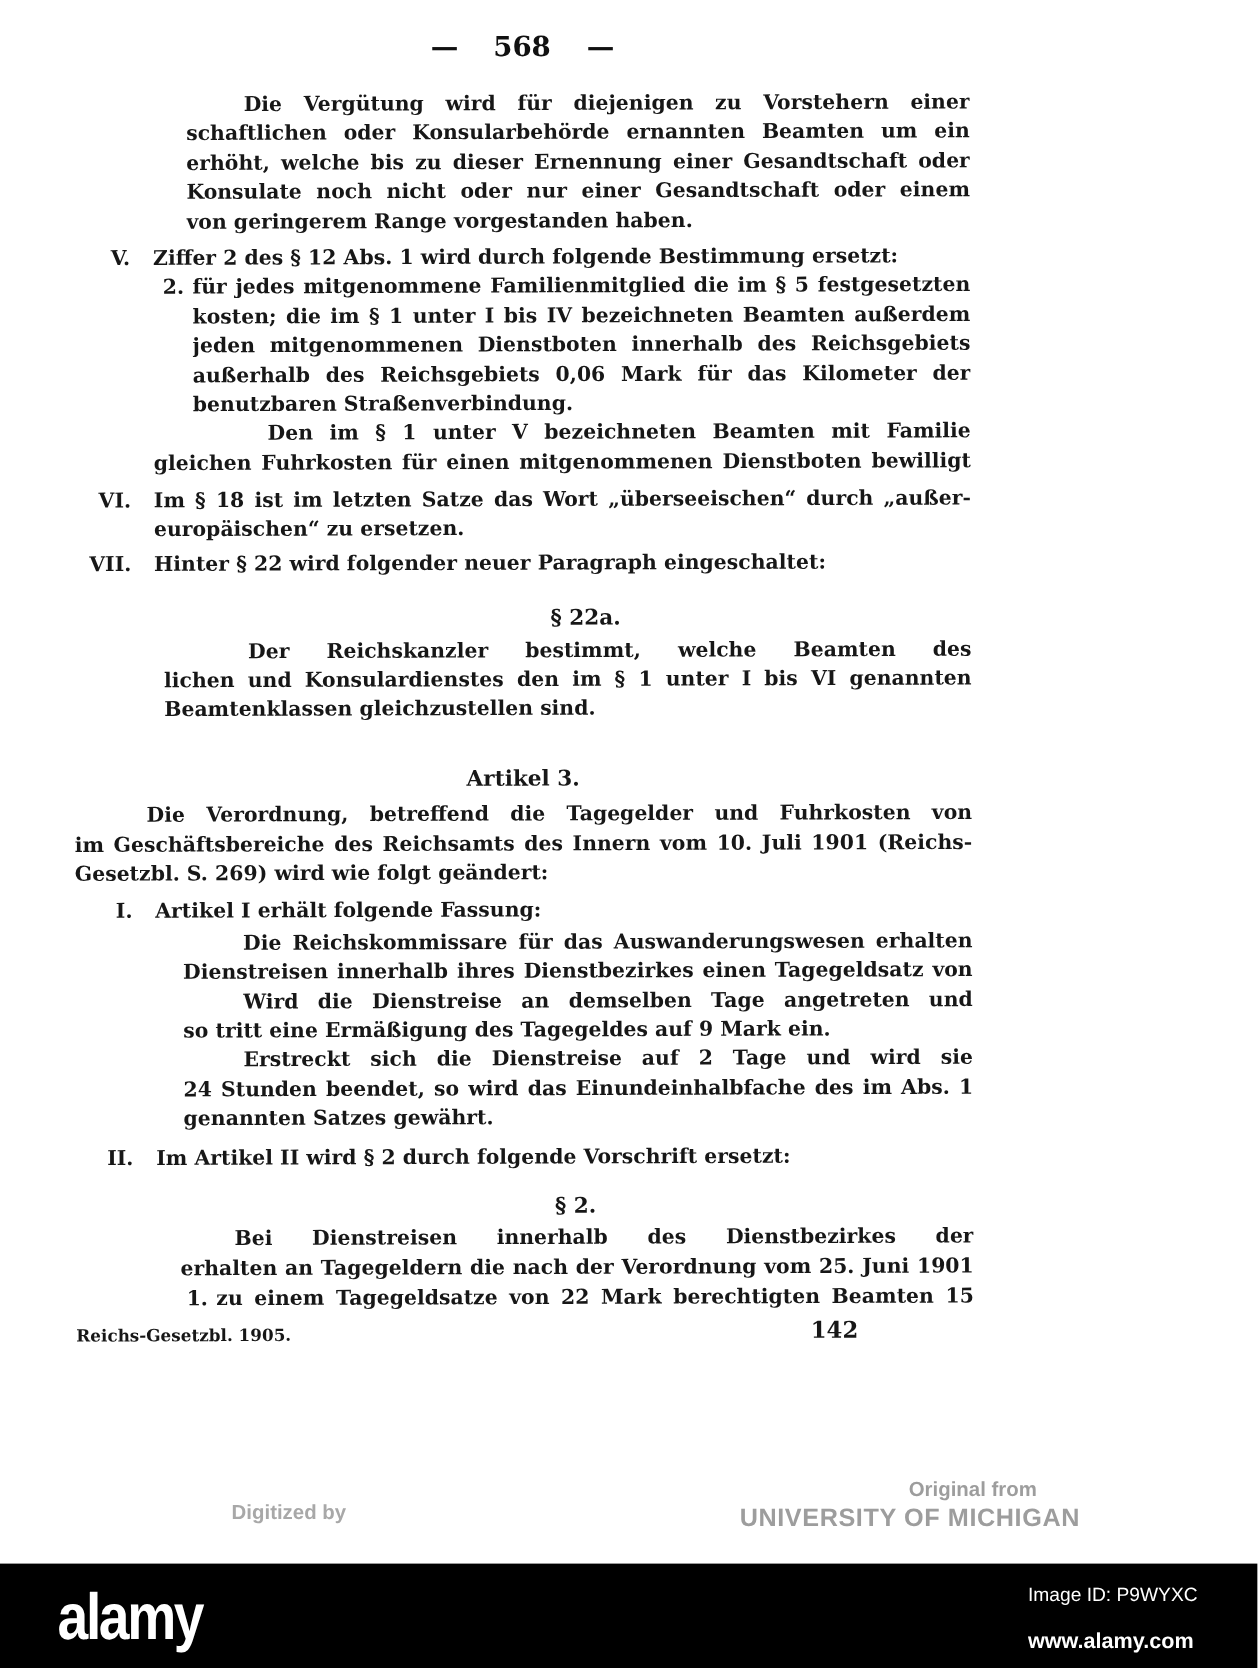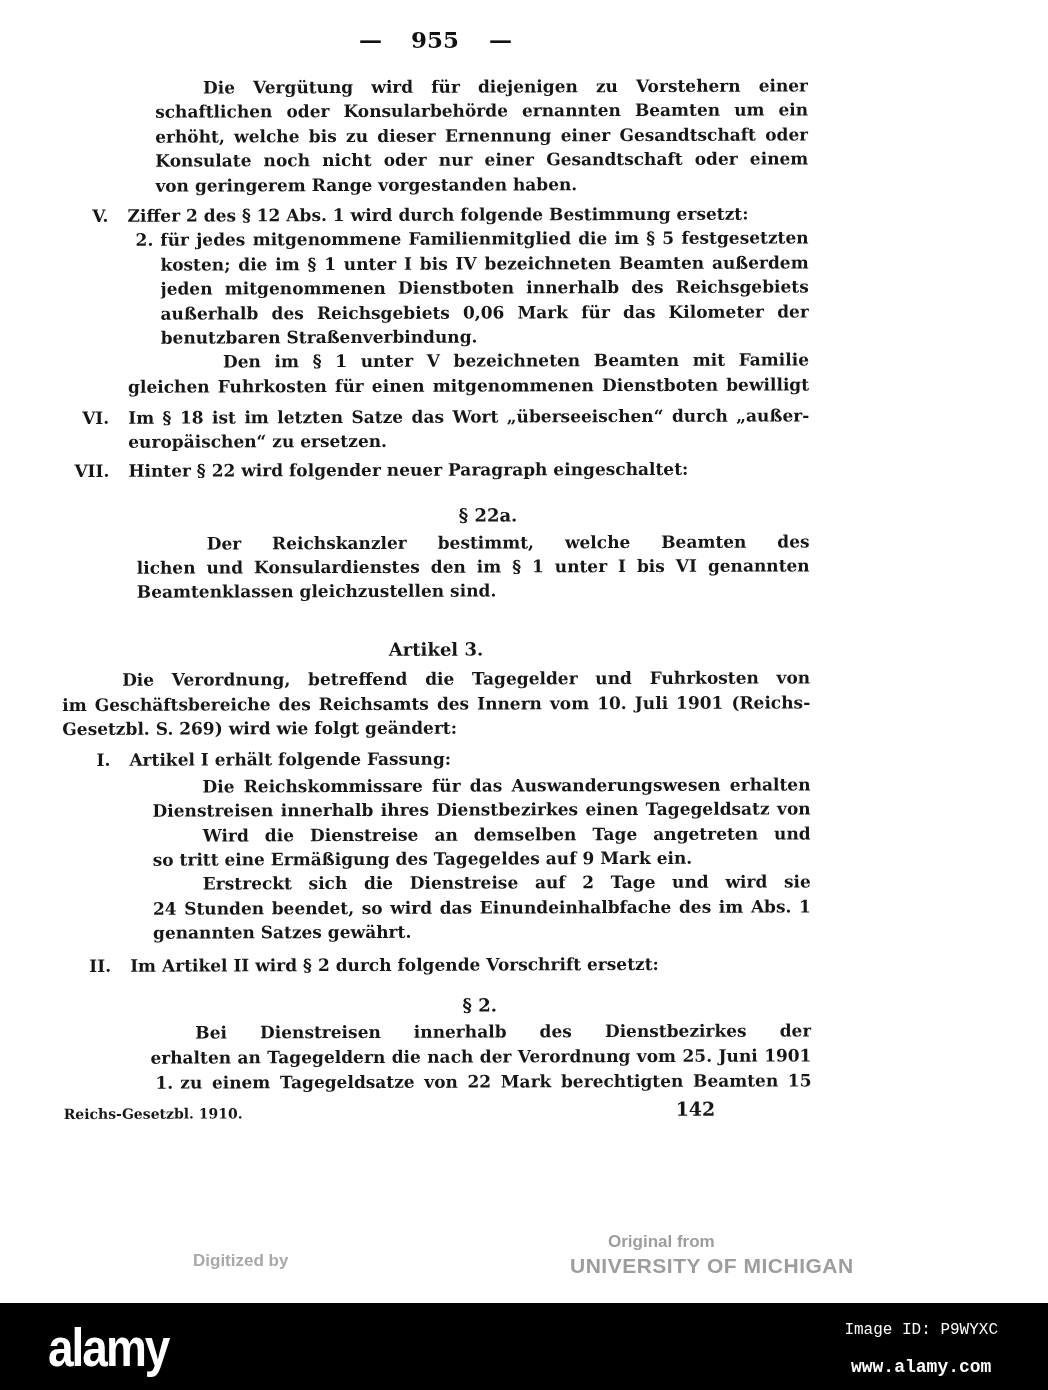--- a/index.html
+++ b/index.html
@@ -46,54 +46,54 @@
   .digitized{
     position:absolute;left:193px;top:1251px;
     font-family:Liberation Sans, sans-serif;font-size:17px;color:#a8a8a8;
   }
   .google-logo{
     position:absolute;left:294px;top:1230px;
     font-family:"DejaVu Serif", serif;font-size:43px;font-weight:400;
     color:#5e5e5e;letter-spacing:1px;
   }
   .orig-from{
-    position:absolute;left:608px;top:1232px;width:256px;text-align:left;
+    position:absolute;left:608px;top:1232px;width:256px;text-align:right;
     font-family:"Liberation Sans", sans-serif;font-size:17px;color:#9d9d9d;
   }
   .univ{
-    position:absolute;left:570px;top:1254px;width:330px;text-align:left;
+    position:absolute;left:570px;top:1254px;width:330px;text-align:right;
     font-family:"Liberation Sans", sans-serif;font-size:21px;color:#9d9d9d;
     letter-spacing:0.5px;
   }
 
   
   .alamy-bar{
     position:absolute;left:0;top:1303px;width:1048px;height:102px;background:#000;
   }
   .alamy-logo{
     position:absolute;left:48px;top:12px;color:#fff;
     font-family:"Liberation Sans", sans-serif;font-weight:700;
     font-size:46px;letter-spacing:-2px;
     transform:scaleY(1.18);transform-origin:top left;
   }
   .alamy-meta{
-    position:absolute;right:50px;top:18px;text-align:center;color:#fff;
-    font-family:Liberation Mono, monospace;
+    position:absolute;right:50px;top:18px;text-align:left;color:#fff;
+    font-family:Liberation Sans, sans-serif;
   }
   .alamy-id{font-size:16px;font-weight:400;}
   .alamy-url{font-size:18px;font-weight:700;margin-top:18px;}
 </style>
 </head>
 <body>
 
 <div class="scan-page">
 
   <div class="pagehead">
     <span class="dash">—</span>
-    <span>955</span>
+    <span>568</span>
     <span class="dash">—</span>
   </div>
 
   <div class="body-col">
 
     <div style="margin-left:95px">
       <div class="ln j" style="padding-left:48px">Die Vergütung wird für diejenigen zu Vorstehern einer gesandt-</div>
       <div class="ln j">schaftlichen oder Konsularbehörde ernannten Beamten um ein Drittel</div>
       <div class="ln j">erhöht, welche bis zu dieser Ernennung einer Gesandtschaft oder einem</div>
       <div class="ln j">Konsulate noch nicht oder nur einer Gesandtschaft oder einem Konsulate</div>
@@ -184,21 +184,21 @@
     </div>
 
     <div class="row2" style="margin-left:92px;margin-top:1px">
       <div class="lbl2" style="flex:0 0 14px">1.</div>
       <div class="col">
         <div class="ln j">zu einem Tagegeldsatze von 22 Mark berechtigten Beamten 15 Mark,</div>
       </div>
     </div>
 
     <div class="footer-row">
-      <div class="f-left">Reichs-Gesetzbl. 1910.</div>
+      <div class="f-left">Reichs-Gesetzbl. 1905.</div>
       <div class="f-num">142</div>
     </div>
 
   </div>
 
   <div class="digitized">Digitized by</div>
   <div class="orig-from">Original from</div>
   <div class="univ">UNIVERSITY OF MICHIGAN</div>
 
   <div class="alamy-bar">

